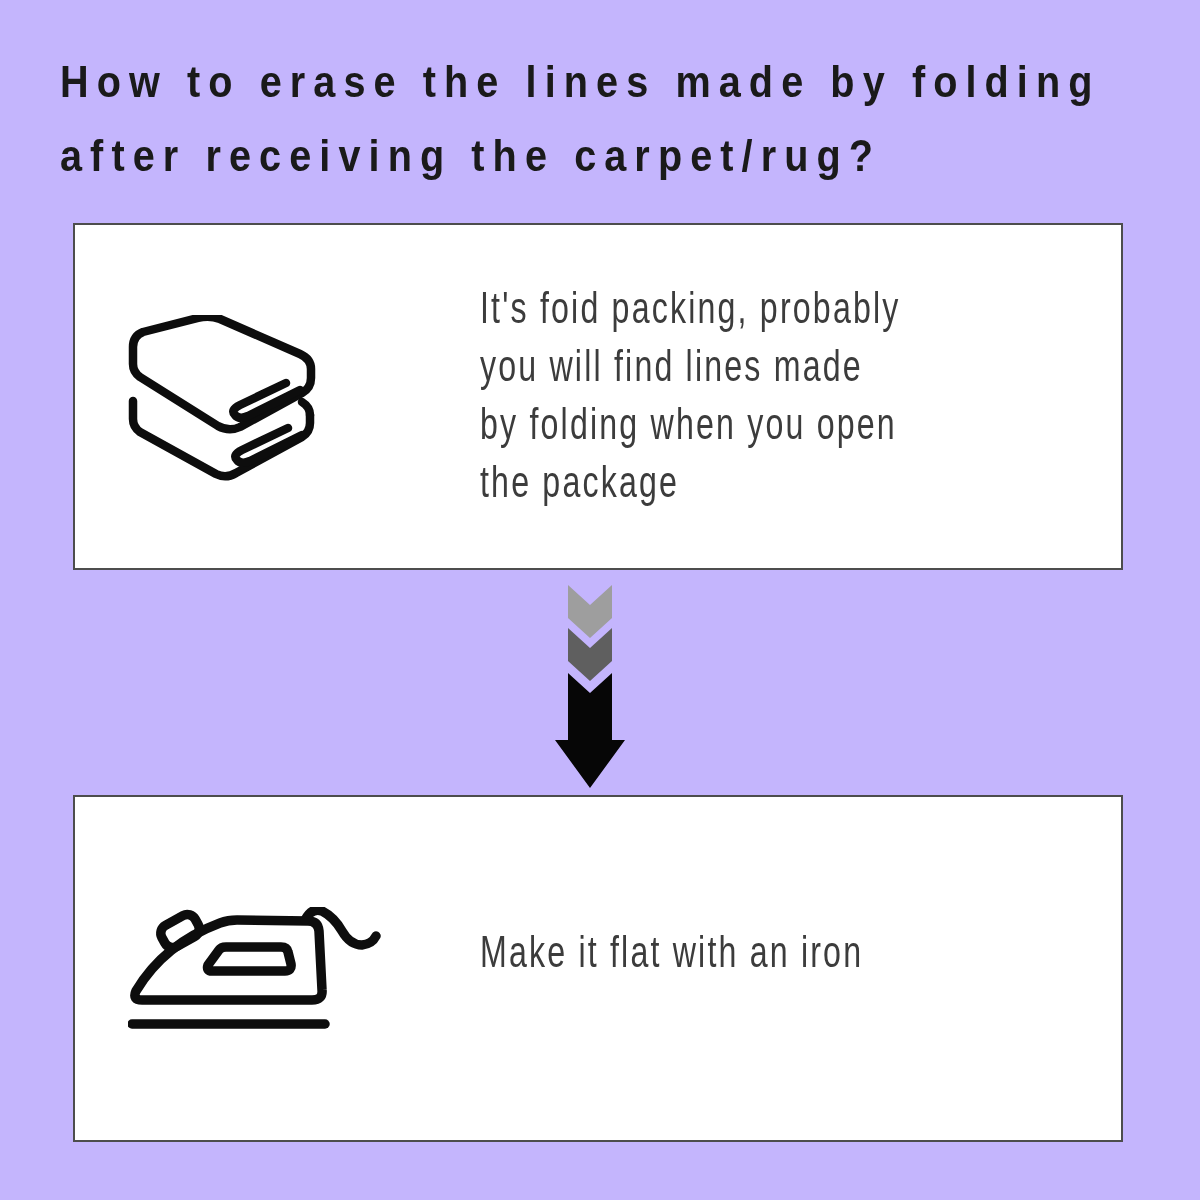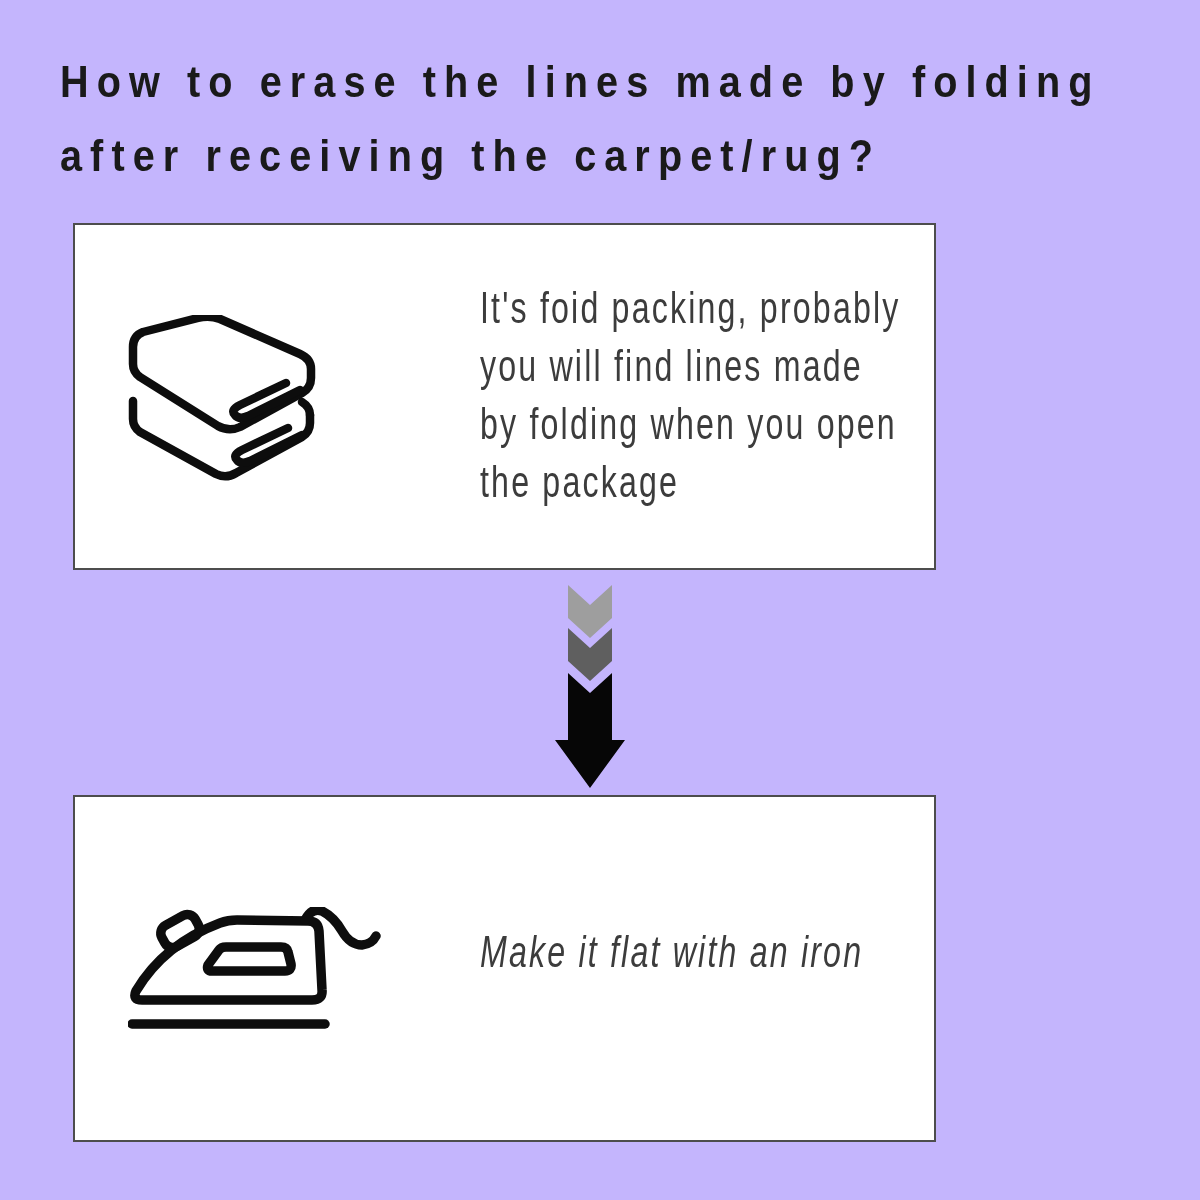--- a/index.html
+++ b/index.html
@@ -11,26 +11,26 @@
     font-family:"Liberation Sans", sans-serif;
   }
   .title{
     position:absolute;left:60px;top:45px;
     font-size:44px;font-weight:700;line-height:74px;
     letter-spacing:9px;color:#1a1a1a;
     transform:scaleX(0.90);transform-origin:0 0;
     white-space:nowrap;margin:0;
   }
   .panel{
-    position:absolute;left:73px;width:863px;height:347px;
+    position:absolute;left:73px;width:1050px;height:347px;
     border:2px solid #4d4d4d;background:#ffffff;
     box-sizing:border-box;
   }
   .panel-step1{top:223px;}
-  .panel-step2{top:795px;font-style:italic;}
+  .panel-step2{top:795px;}
   .step-text{
     position:absolute;
     font-size:44px;font-weight:400;line-height:58px;
     letter-spacing:3px;color:#3c3c3c;
     transform:scaleX(0.73);transform-origin:0 0;
     white-space:nowrap;
   }
   .panel-step1 .step-text{left:405px;top:54px;}
   .panel-step2 .step-text{left:405px;top:126px;}
   .icon-towels{position:absolute;left:53px;top:90px;width:192px;height:168px;}

